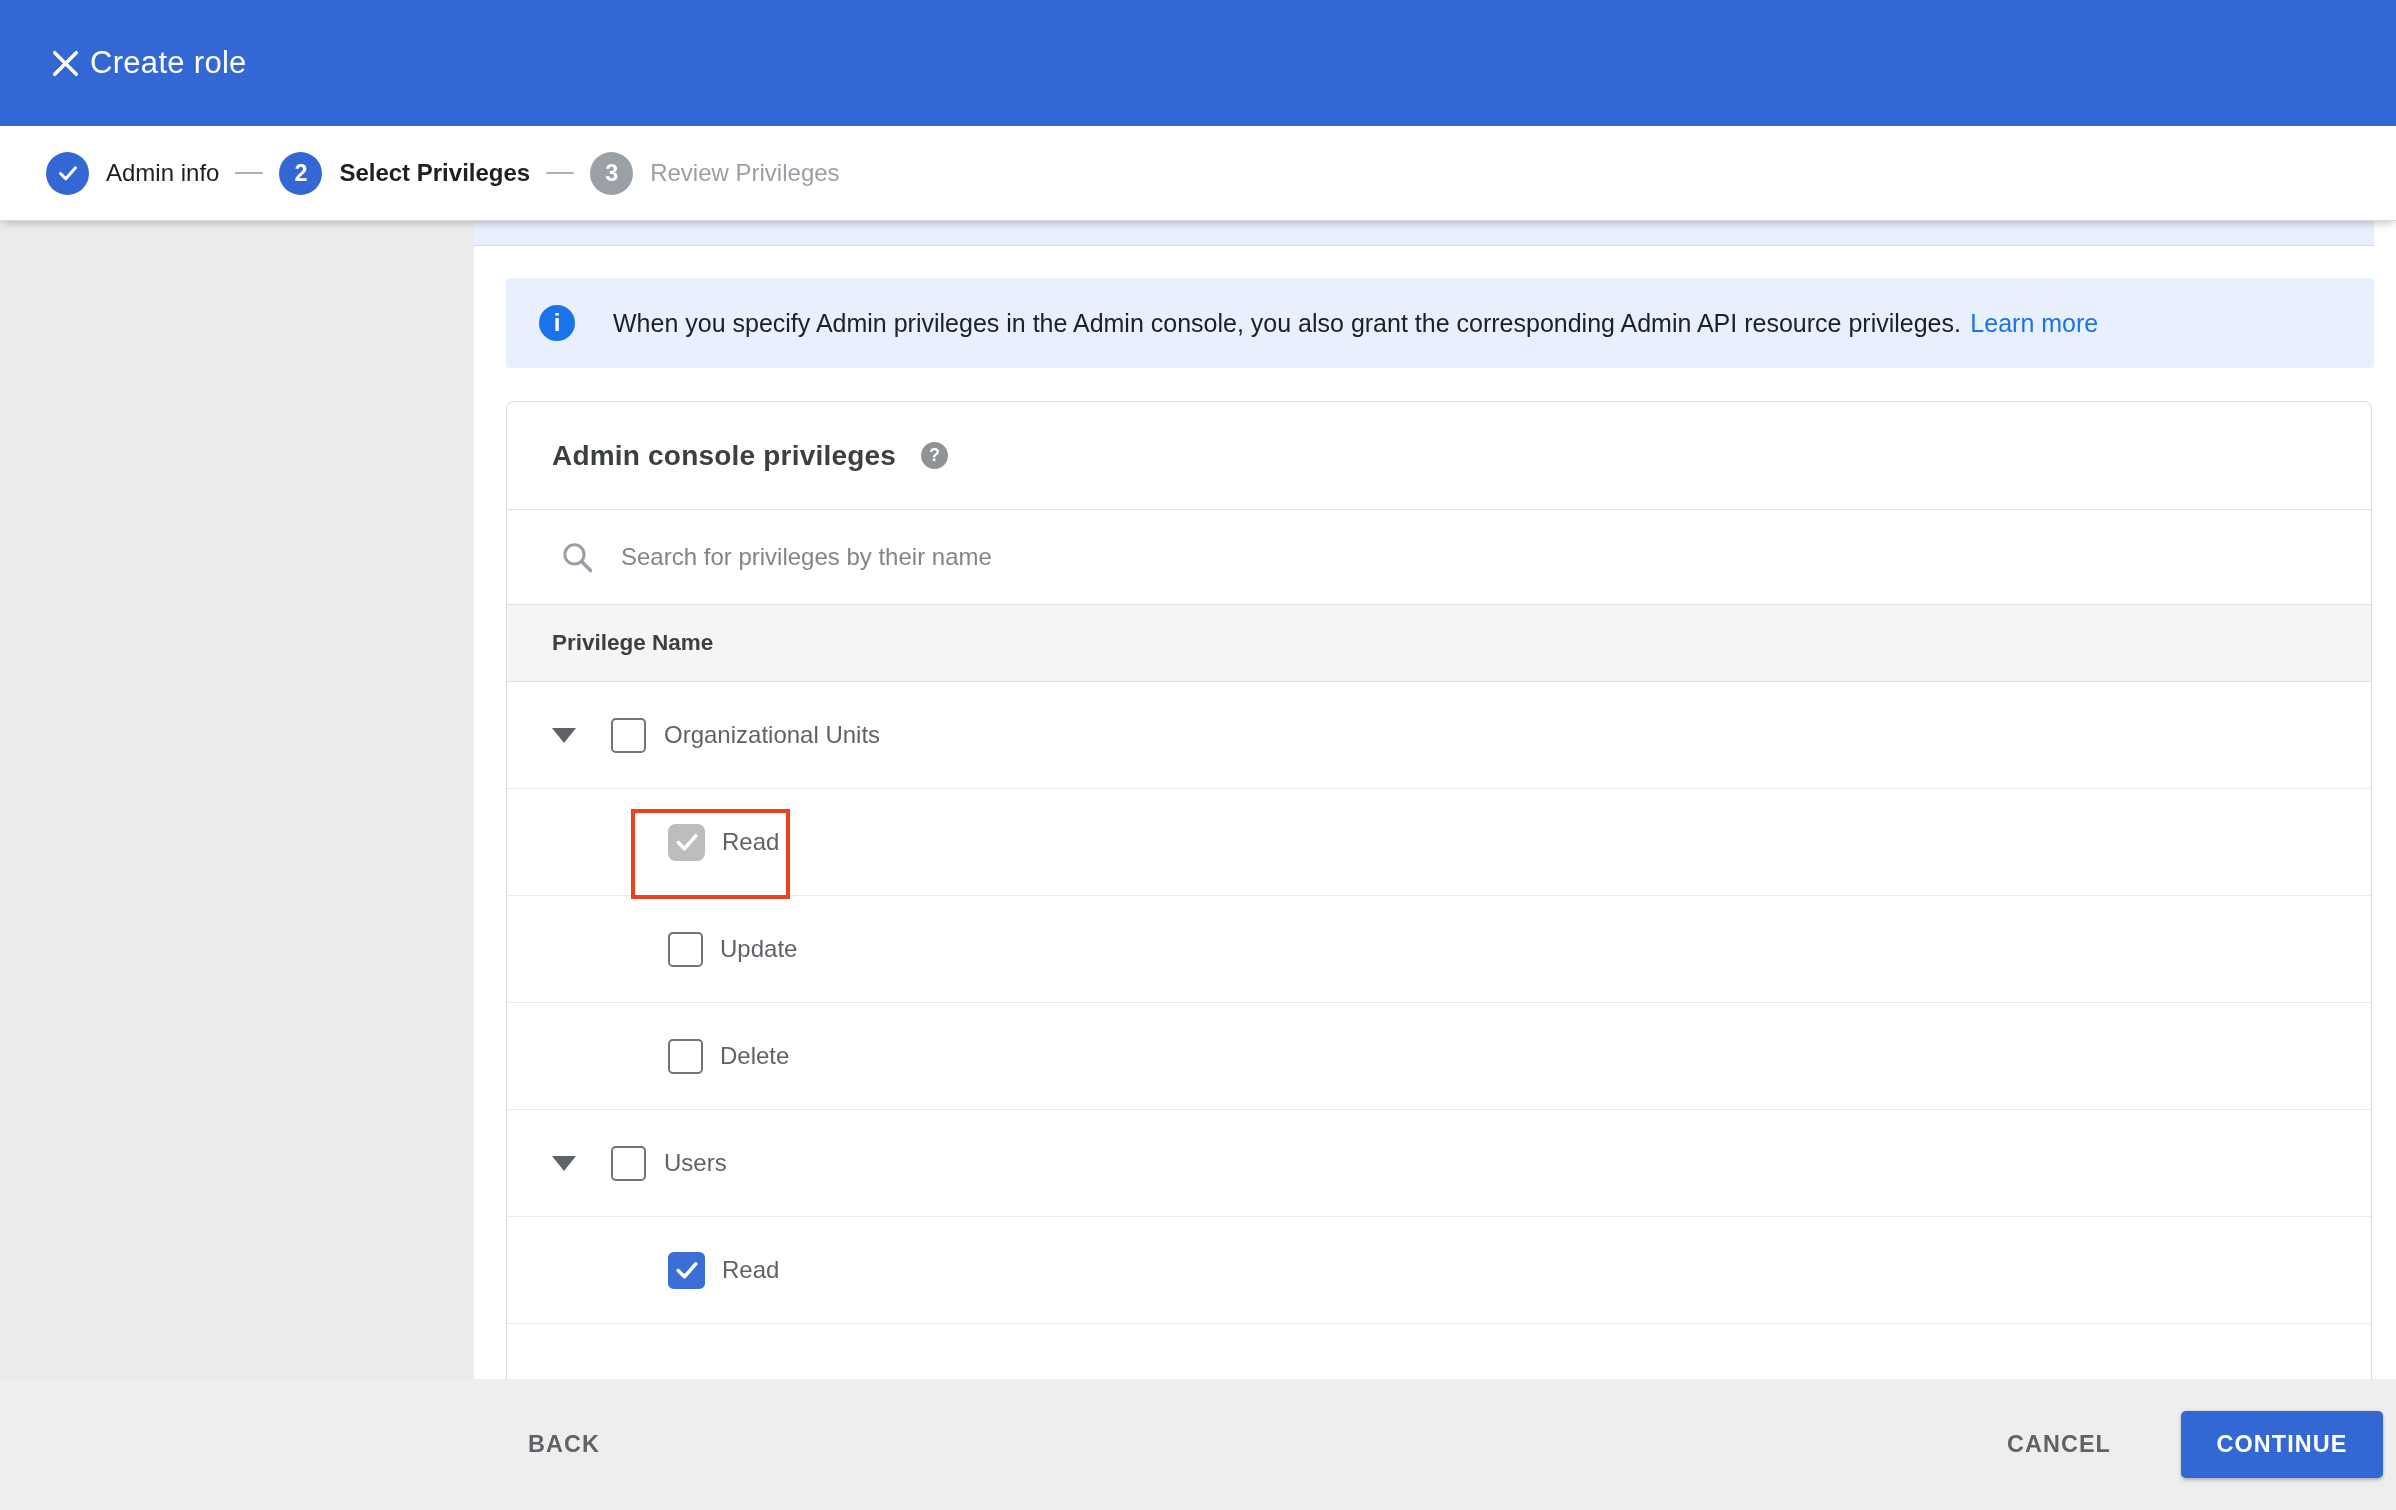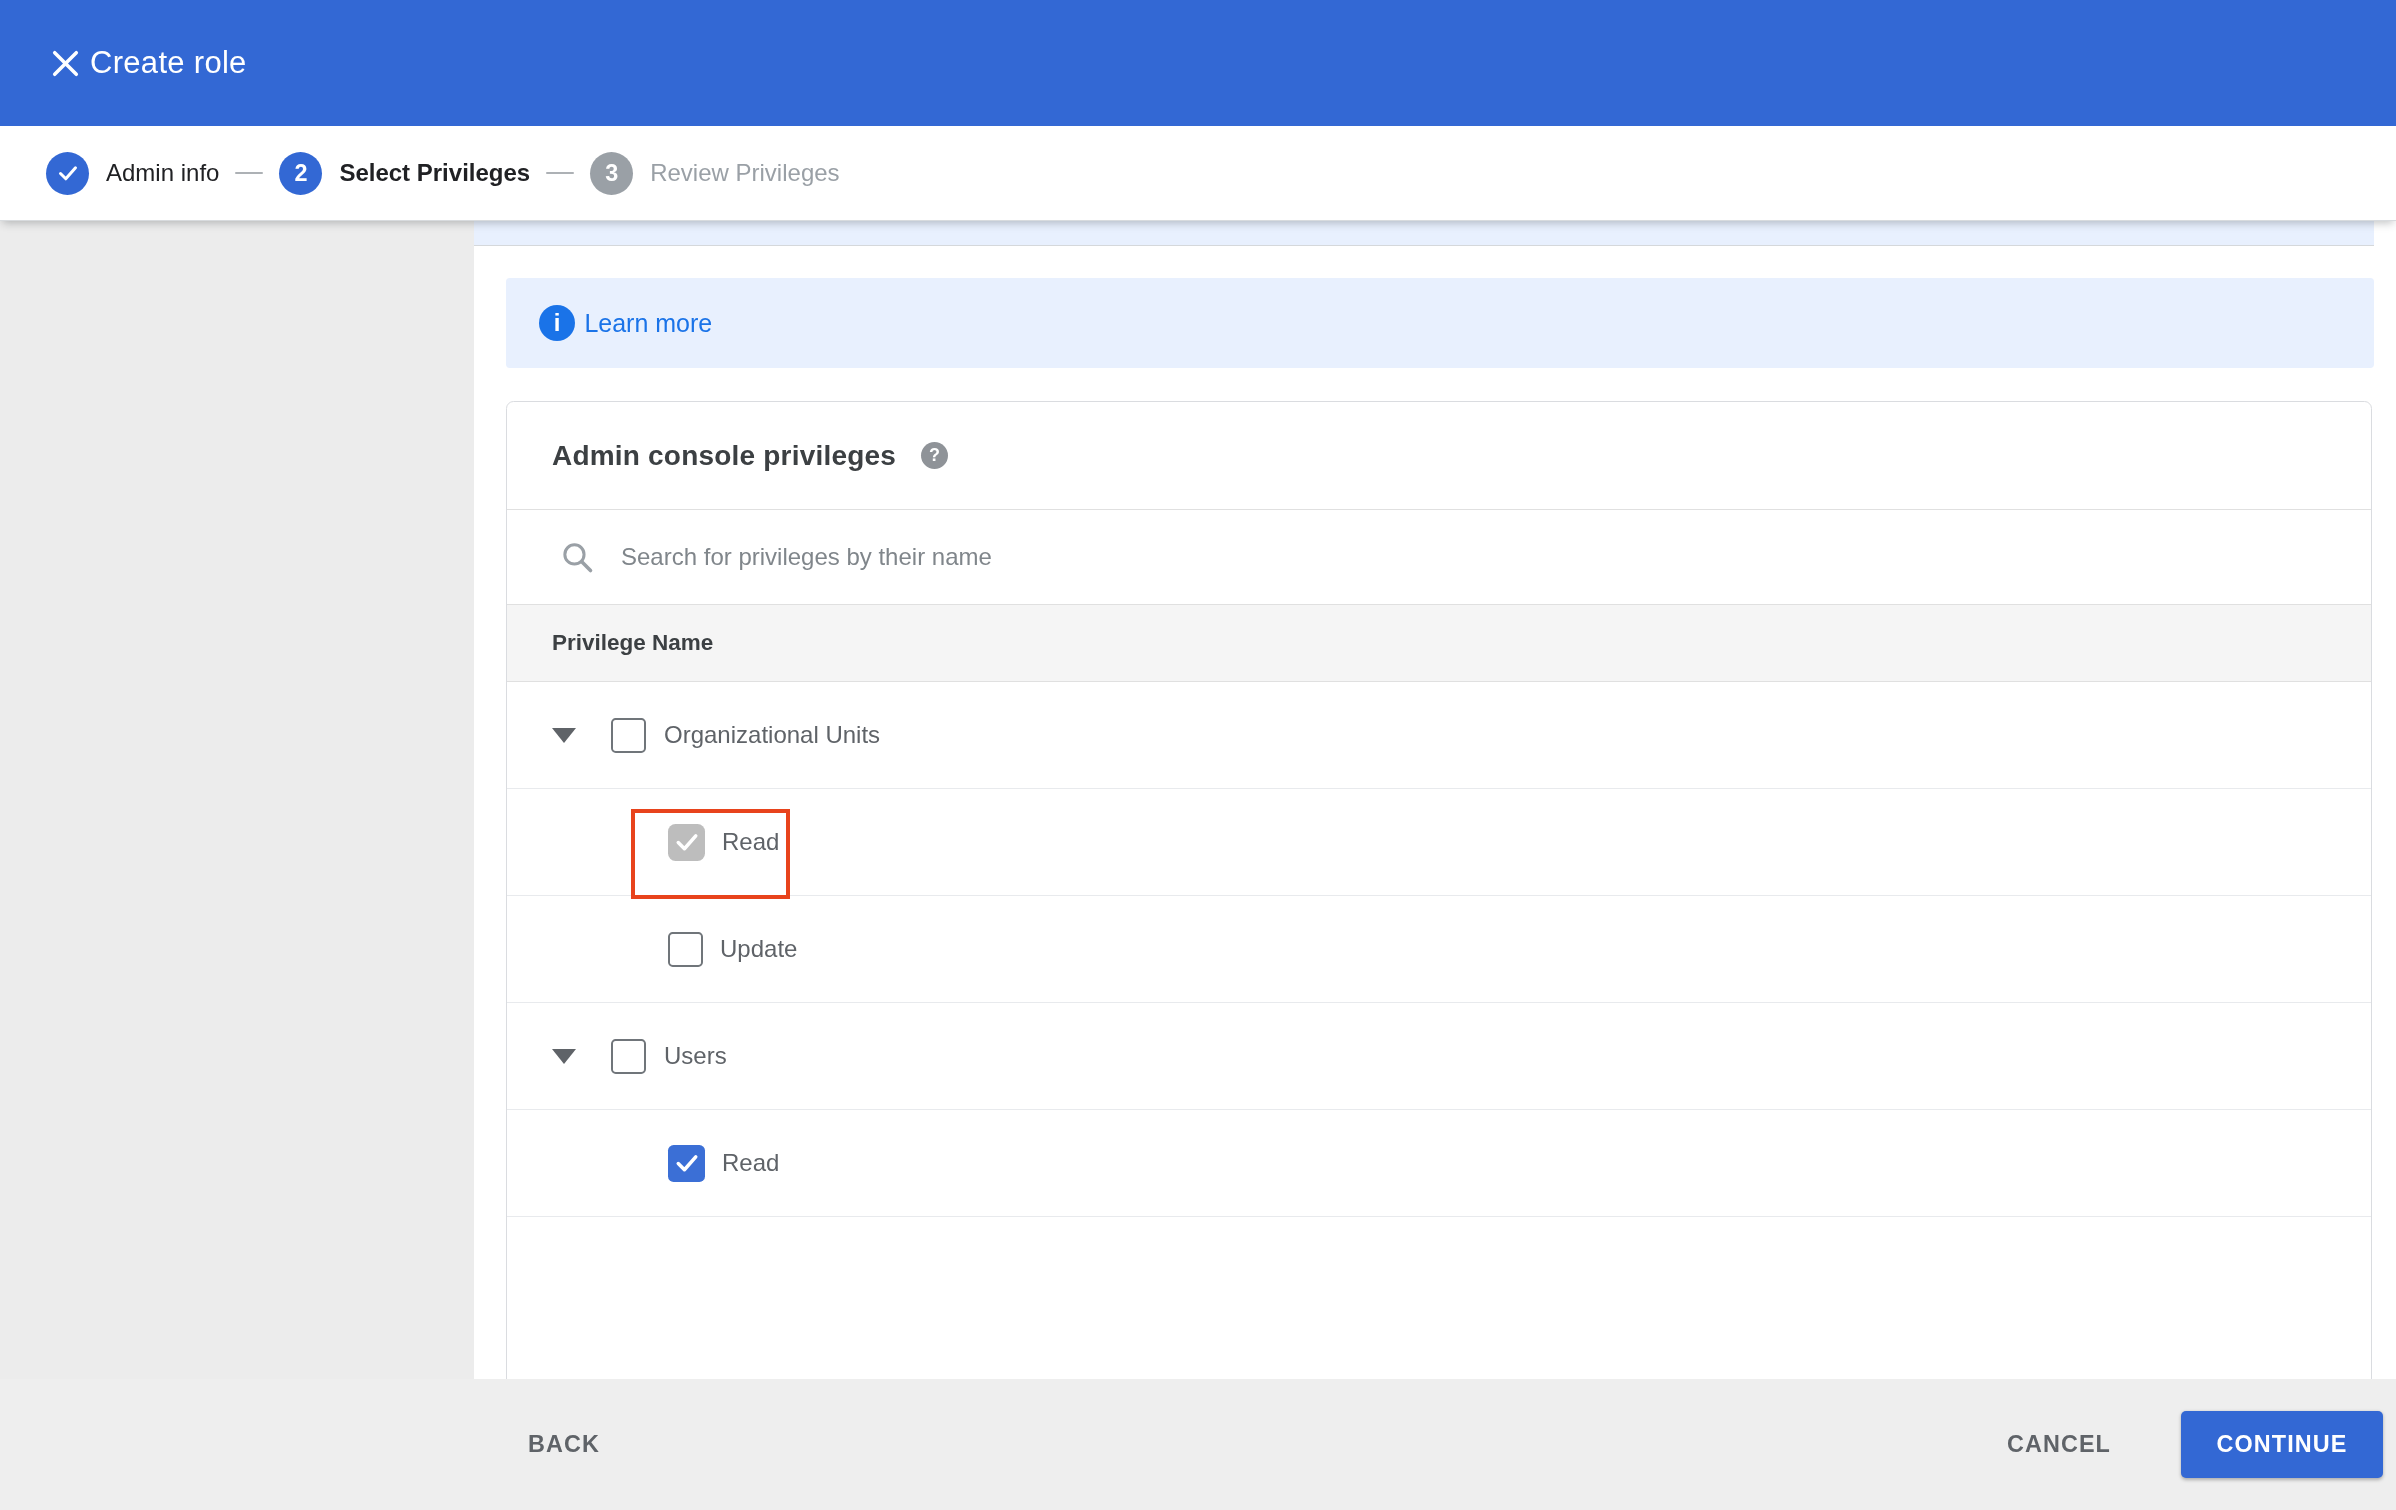--- a/index.html
+++ b/index.html
@@ -100,20 +100,21 @@
       <div class="step-label upcoming">Review Privileges</div>
     </div>
   </div>
 
   <div class="left-panel"></div>
   <div class="content-bg"></div>
   <div class="scroll-strip"></div>
 
   <div class="banner">
     <div class="info-badge">i</div>
+    <div class="banner-text">When you specify Admin privileges in the Admin console, you also grant the corresponding Admin API resource privileges.</div>
     <a class="banner-link">Learn more</a>
   </div>
 
   <div class="card">
 
     <div class="card-title-row">
       <div class="card-title">Admin console privileges</div>
       <div class="help-badge">?</div>
     </div>
 
@@ -145,20 +146,24 @@
       </div>
       <div class="row-label">Read</div>
     </div>
 
 
     <div class="prow child">
       <div class="cb unchecked"></div>
       <div class="row-label">Update</div>
     </div>
 
+    <div class="prow child">
+      <div class="cb unchecked"></div>
+      <div class="row-label">Delete</div>
+    </div>
 
     <div class="prow group">
       <div class="caret"></div>
       <div class="cb unchecked"></div>
       <div class="row-label">Users</div>
     </div>
 
     <div class="prow child">
       <div class="cb blue-checked">
         <svg width="28" height="28" viewBox="0 0 24 24">

